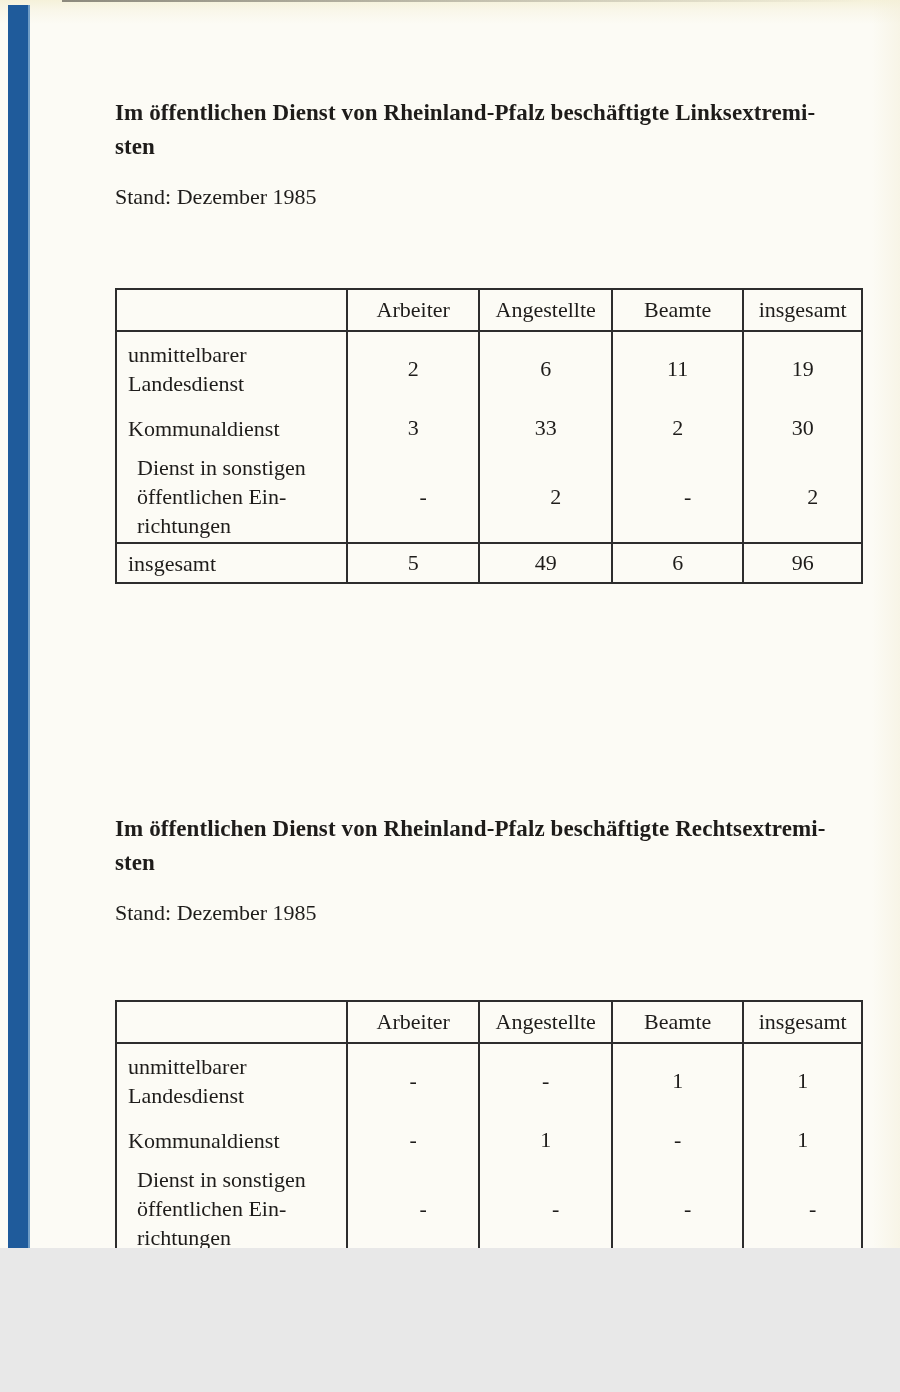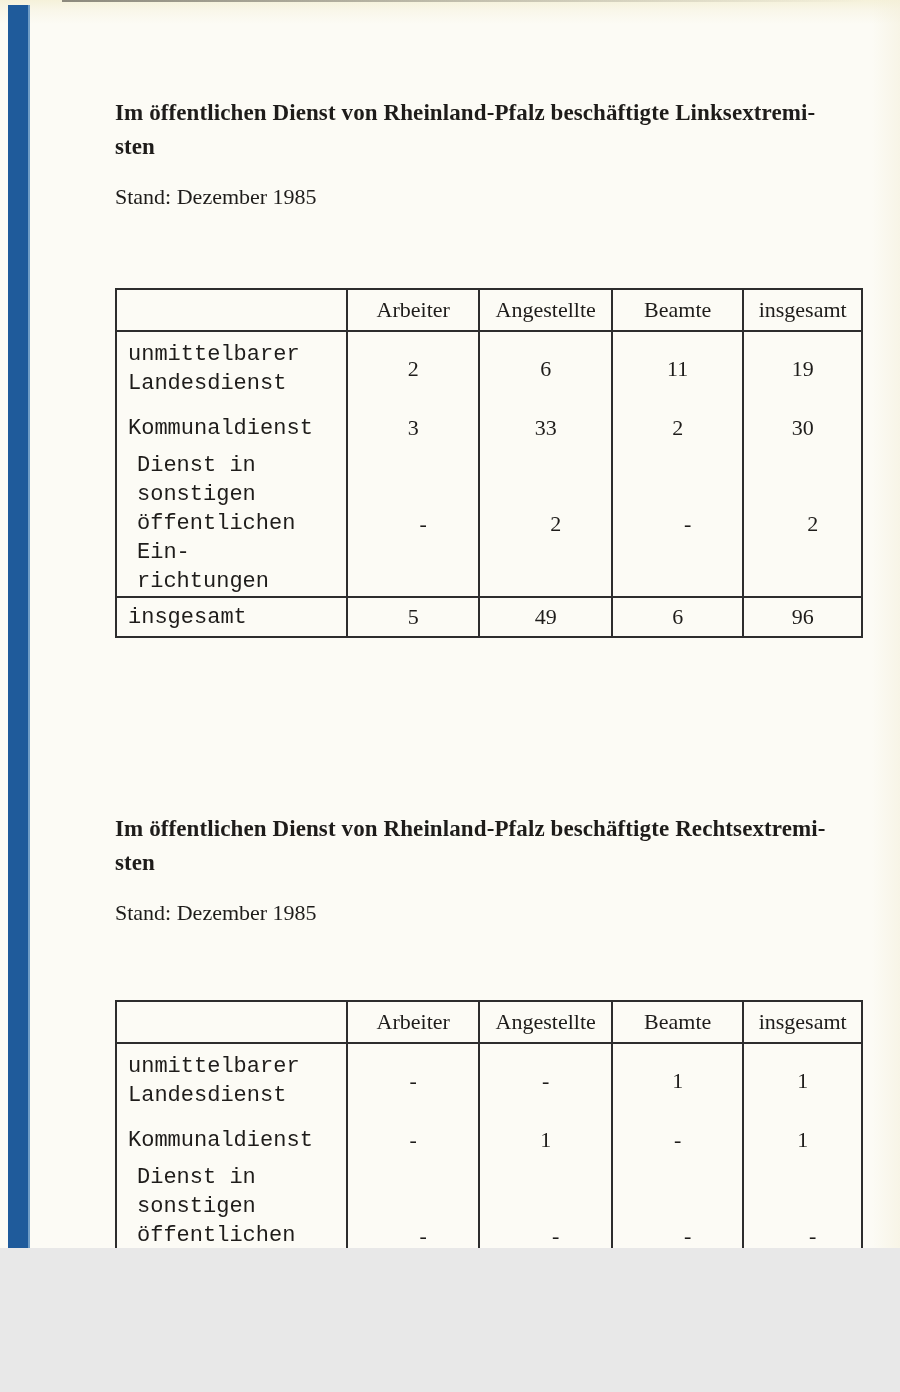--- a/index.html
+++ b/index.html
@@ -76,21 +76,20 @@
   .header-row td {
     height: 42px;
     border-bottom: 2px solid var(--border);
   }
   .label-cell {
     text-align: left;
     padding-left: 11px;
     padding-right: 6px;
     white-space: pre-line;
     line-height: 29px;
-    font-family: Liberation Mono, monospace;
   }
   .num-cell { text-align: center; }
   .row-r1 td { height: 74px; }
   .row-r2 td { height: 46px; }
   .row-r3 td { height: 92px; padding-left: 20px; }
   .total-row td {
     height: 40px;
     border-top: 2px solid var(--border);
   }
   .page-number {

